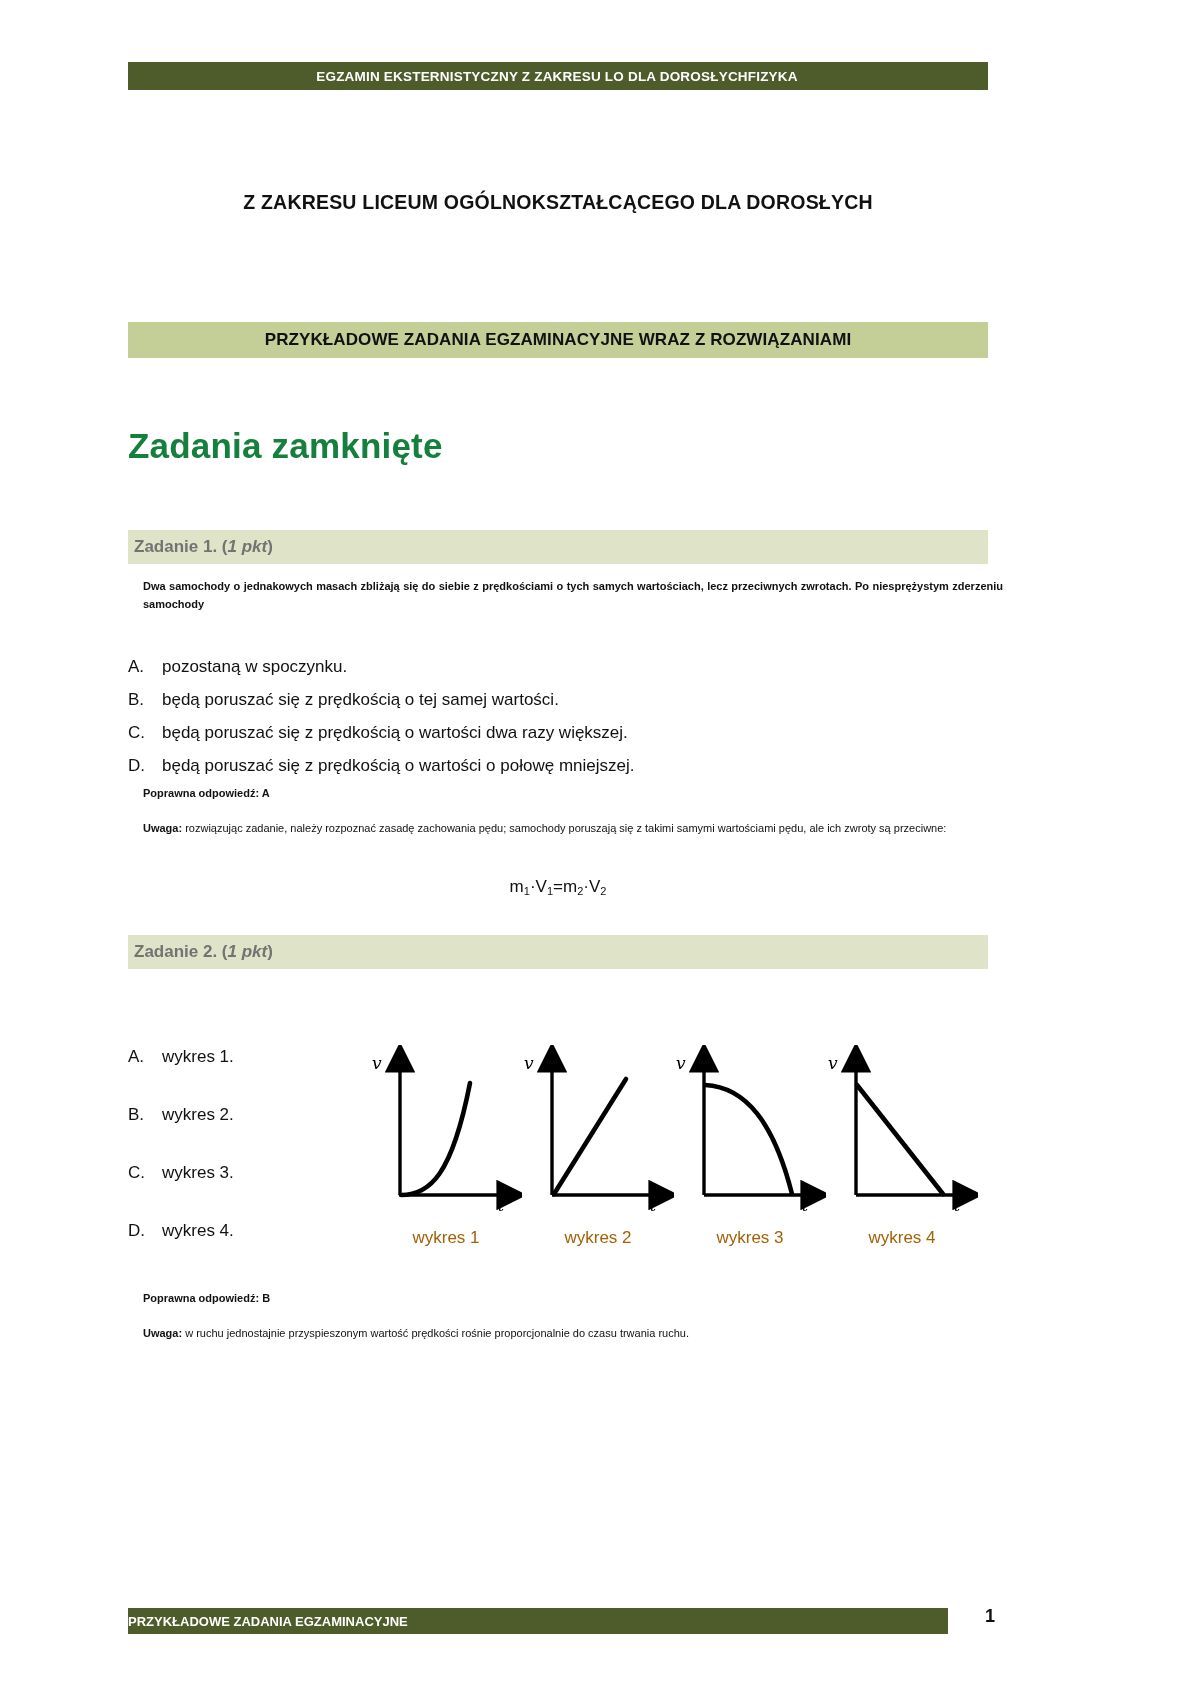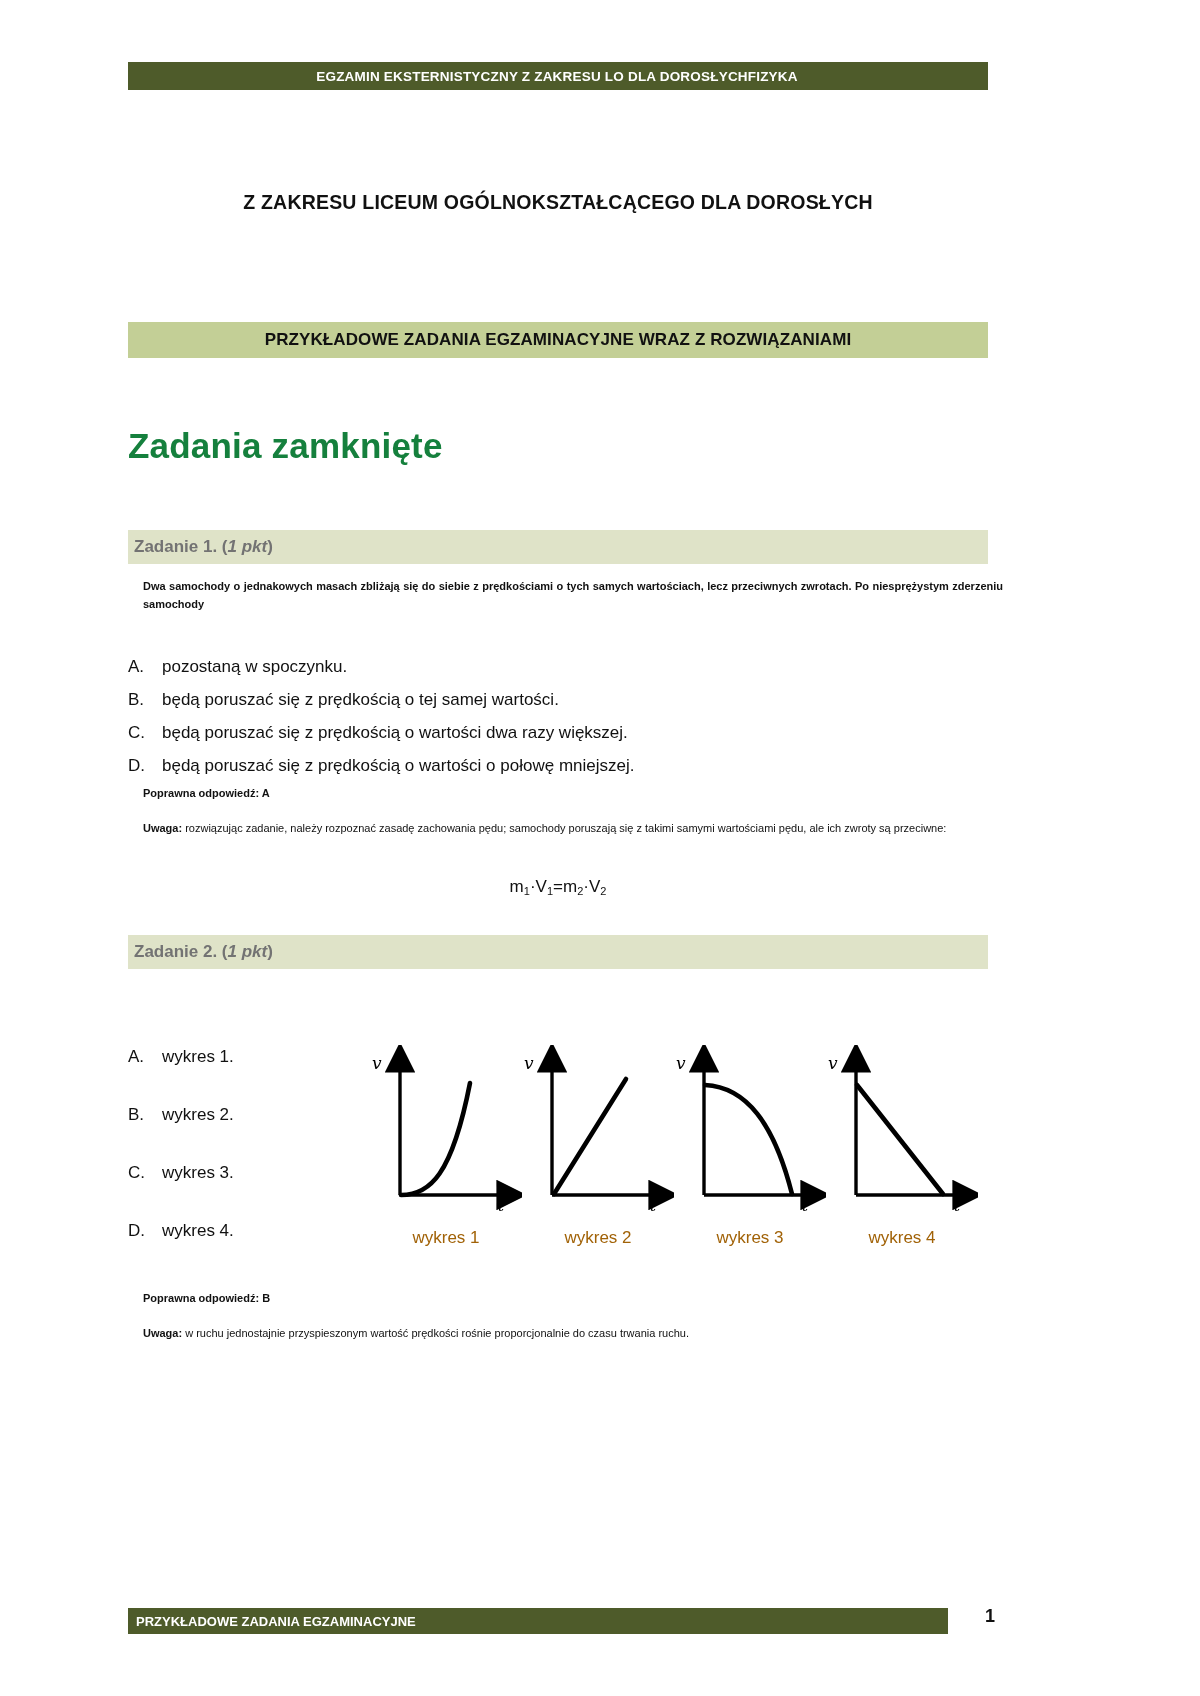--- a/index.html
+++ b/index.html
@@ -93,21 +93,21 @@
   }
   .gcap{
     position:absolute; top:1228px; width:152px; text-align:center;
     font-size:17px; color:#a16207; font-weight:normal;
   }
 
   
   .footbar{
     position:absolute; left:128px; top:1608px; width:820px; height:26px;
     background:#4e5b2a; color:#fff; display:flex; align-items:center;
-    padding-left:8px; font-size:13px; font-weight:bold;
+    font-size:13px; font-weight:bold;
   }
   .pageno{
     position:absolute; left:985px; top:1606px; width:40px;
     font-size:18px; font-weight:bold; color:#111; text-align:left;
   }
 </style>
 </head>
 <body>
 
 <div class="page">

